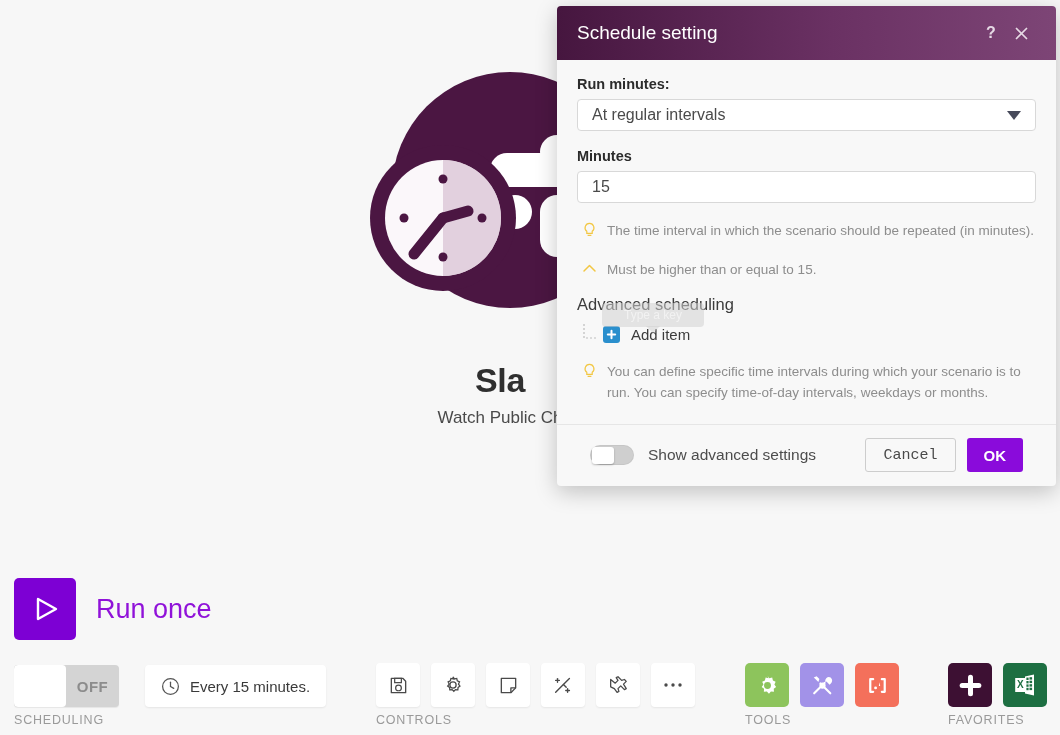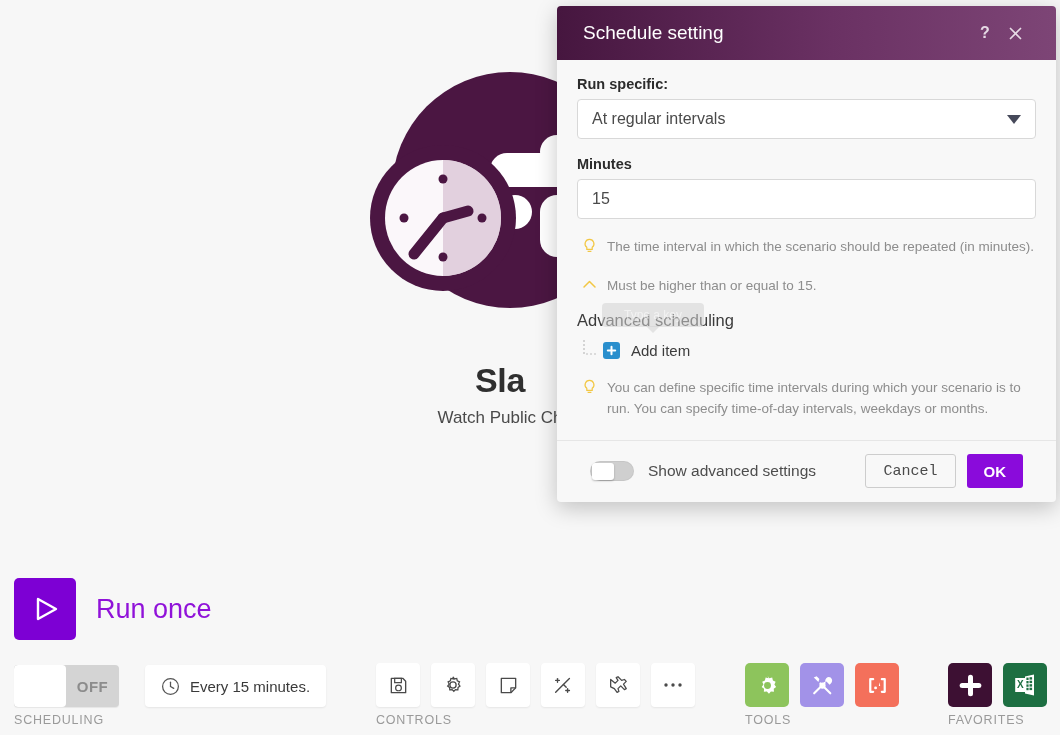--- a/index.html
+++ b/index.html
@@ -75,32 +75,32 @@
 
   
   .dialog {
     position: absolute; left: 557px; top: 6px; width: 499px;
     background: #f8f8f8; border-radius: 4px;
     box-shadow: 0 6px 22px rgba(0,0,0,.22);
     overflow: hidden;
   }
   .dlg-header {
     height: 54px; background: linear-gradient(to right, #46163f 0%, #6a3163 55%, #7d4576 100%);
-    display: flex; align-items: center; padding: 0 26px;
+    display: flex; align-items: center; padding: 0 20px;
   }
   .dlg-title { flex: 1; color: #fff; font-size: 19px; }
   .dlg-hbtn {
     width: 30px; height: 30px; display: flex; align-items: center; justify-content: center;
     color: #e4d6e2; font-size: 18px; cursor: pointer;
   }
   .dlg-body { padding: 16px 20px 4px 20px; }
   .fld-label { font-size: 14.5px; font-weight: bold; color: #2c2c2c; margin-bottom: 7px; }
   .fld-label.top2 { margin-top: 17px; }
   .select-box, .text-box {
-    width: 100%; height: 40px; background: #fff; border: 1px solid #d8d8d8;
+    width: 100%; height: 32px; background: #fff; border: 1px solid #d8d8d8;
     border-radius: 4px; display: flex; align-items: center; padding: 0 14px;
     font-size: 16px; color: #4a4a4a; cursor: text;
   }
   .select-box { cursor: pointer; justify-content: space-between; }
   .hint-row { display: flex; gap: 9px; margin-top: 18px; padding-left: 5px; }
   .hint-ico { flex: 0 0 16px; margin-top: 1px; }
   .hint-txt { font-size: 13.5px; color: #8d8d8d; line-height: 1.55; }
   .adv-title { font-size: 16.5px; color: #3c3c3c; margin-top: 14px; }
   .additem-row { display: flex; align-items: center; margin-top: 10px; padding-left: 4px; }
   .tree-conn { width: 18px; height: 20px; margin-right: 4px; }
@@ -342,21 +342,21 @@
           <g stroke="#e6dae5" stroke-width="1.7" stroke-linecap="round">
             <line x1="3.5" y1="3.5" x2="13.5" y2="13.5"></line>
             <line x1="13.5" y1="3.5" x2="3.5" y2="13.5"></line>
           </g>
         </svg>
       </div>
     </div>
 
     <div class="dlg-body">
 
-      <div class="fld-label">Run specific:</div>
+      <div class="fld-label">Run minutes:</div>
       <div class="select-box">
         <span>At regular intervals</span>
         <svg width="14" height="9" viewBox="0 0 14 9">
           <polygon points="0,0 14,0 7,9" fill="#46495a"></polygon>
         </svg>
       </div>
 
       <div class="fld-label top2">Minutes</div>
       <div class="text-box">
         <span>15</span>

